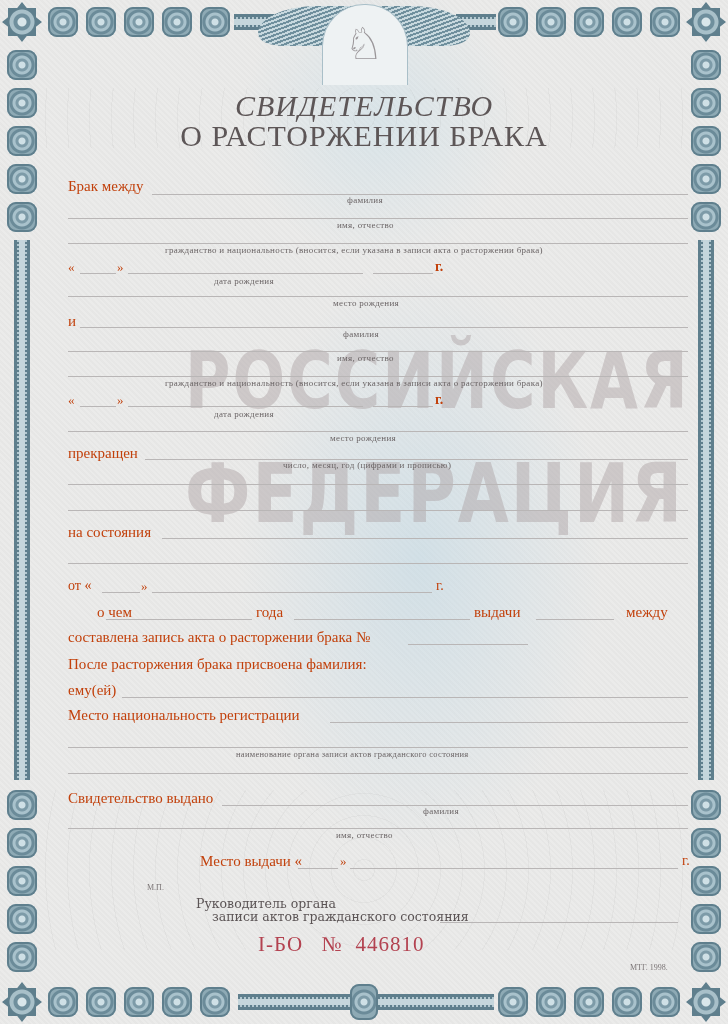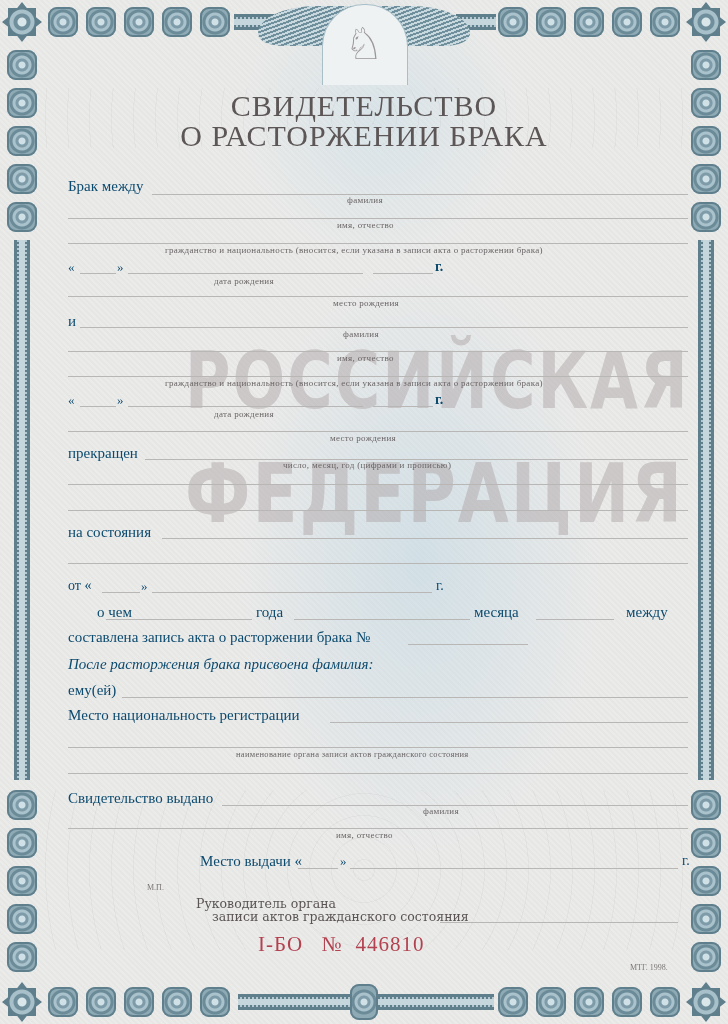--- a/index.html
+++ b/index.html
@@ -35,21 +35,21 @@
     background:repeating-linear-gradient(160deg,#6f8f9d 0 2px,#c7d8de 2px 4px);}
   .wing.l{left:258px;border-radius:70% 0 0 30%/90% 0 0 40%;}
   .wing.r{left:360px;border-radius:0 70% 30% 0/0 90% 40% 0;}
   .emblem-arch{position:absolute;left:322px;top:4px;width:84px;height:80px;
     border-radius:42px 42px 0 0;background:#eef2f3;border:1px solid #a9bfc8;border-bottom:none;}
   .emblem{position:absolute;left:338px;top:14px;width:52px;height:62px;color:#9a9699;font-size:44px;
     line-height:62px;text-align:center;}
   .watermark{position:absolute;left:185px;width:380px;text-align:center;color:rgba(170,160,162,0.45);
     font-family:"DejaVu Sans",sans-serif;font-weight:bold;letter-spacing:2px;transform:scaleY(1.25);}
   .title{position:absolute;left:0;right:0;text-align:center;color:#5d5657;font-size:30px;letter-spacing:1px;line-height:36px;}
-  .lbl{position:absolute;font-size:15px;color:#0c4a6e;white-space:nowrap;}
+  .lbl{position:absolute;font-size:15px;color:#c2410c;white-space:nowrap;}
   .cap{position:absolute;font-size:9px;color:#6b6566;white-space:nowrap;letter-spacing:0.3px;}
   .line{position:absolute;height:0;border-top:1px solid #b9b6b6;}
   .serial{position:absolute;left:258px;top:932px;color:#b34250;font-size:21px;letter-spacing:1px;}
   .small{position:absolute;font-size:8px;color:#7a7475;}
   .sig{position:absolute;font-size:12.5px;color:#5b5455;line-height:13px;font-family:"DejaVu Serif",serif;}
   .field{cursor:text;}
 </style>
 </head>
 <body>
 
@@ -114,21 +114,21 @@
 <div class="medal" style="left:691px;top:126px;"></div>
 <div class="medal" style="left:691px;top:164px;"></div>
 <div class="medal" style="left:691px;top:202px;"></div>
 <div class="vband" style="left:698px;top:240px;height:540px;"></div>
 <div class="medal" style="left:691px;top:790px;"></div>
 <div class="medal" style="left:691px;top:828px;"></div>
 <div class="medal" style="left:691px;top:866px;"></div>
 <div class="medal" style="left:691px;top:904px;"></div>
 <div class="medal" style="left:691px;top:942px;"></div>
 
-<div class="title" style="top:88px;">СВИДЕТЕЛЬСТВО</div>
+<div class="title" style="top:88px;font-style:italic;">СВИДЕТЕЛЬСТВО</div>
 <div class="title" style="top:118px;">О РАСТОРЖЕНИИ БРАКА</div>
 
 <div class="lbl" style="left:68px;top:178px;">Брак между</div>
 <div class="line field" style="left:152px;right:40px;top:194px;"></div>
 <div class="cap" style="left:347px;top:195px;">фамилия</div>
 <div class="line field" style="left:68px;right:40px;top:218px;"></div>
 <div class="cap" style="left:337px;top:220px;">имя, отчество</div>
 <div class="line field" style="left:68px;right:40px;top:243px;"></div>
 <div class="cap" style="left:165px;top:245px;">гражданство и национальность (вносится, если указана в записи акта о расторжении брака)</div>
 <div class="lbl" style="left:68px;top:259px;font-size:13px;">«</div>
@@ -171,28 +171,28 @@
 <div class="lbl" style="left:68px;top:578px;font-size:14px;">от «</div>
 <div class="line field" style="left:102px;width:38px;top:592px;"></div>
 <div class="lbl" style="left:141px;top:578px;font-size:13px;">»</div>
 <div class="line field" style="left:152px;width:280px;top:592px;"></div>
 <div class="lbl" style="left:436px;top:578px;font-size:14px;">г.</div>
 
 <div class="lbl" style="left:68px;top:604px;margin-left:29px;">о чем</div>
 <div class="line field" style="left:106px;width:146px;top:619px;"></div>
 <div class="lbl" style="left:256px;top:604px;">года</div>
 <div class="line field" style="left:294px;width:176px;top:619px;"></div>
-<div class="lbl" style="left:474px;top:604px;">месяца</div>
+<div class="lbl" style="left:474px;top:604px;">выдачи</div>
 <div class="line field" style="left:536px;width:78px;top:619px;"></div>
 <div class="lbl" style="left:626px;top:604px;">между</div>
 
 <div class="lbl" style="left:68px;top:629px;">составлена запись акта о расторжении брака №</div>
 <div class="line field" style="left:408px;width:120px;top:644px;"></div>
 
-<div class="lbl" style="left:68px;top:656px;font-style:italic;">После расторжения брака присвоена фамилия:</div>
+<div class="lbl" style="left:68px;top:656px;">После расторжения брака присвоена фамилия:</div>
 <div class="lbl" style="left:68px;top:682px;">ему(ей)</div>
 <div class="line field" style="left:122px;right:40px;top:697px;"></div>
 
 <div class="lbl" style="left:68px;top:707px;">Место национальность регистрации</div>
 <div class="line field" style="left:330px;right:40px;top:722px;"></div>
 <div class="line field" style="left:68px;right:40px;top:747px;"></div>
 <div class="cap" style="left:236px;top:749px;font-size:8.5px;">наименование органа записи актов гражданского состояния</div>
 <div class="line field" style="left:68px;right:40px;top:773px;"></div>
 
 <div class="lbl" style="left:68px;top:790px;text-align:right;">Свидетельство выдано</div>

